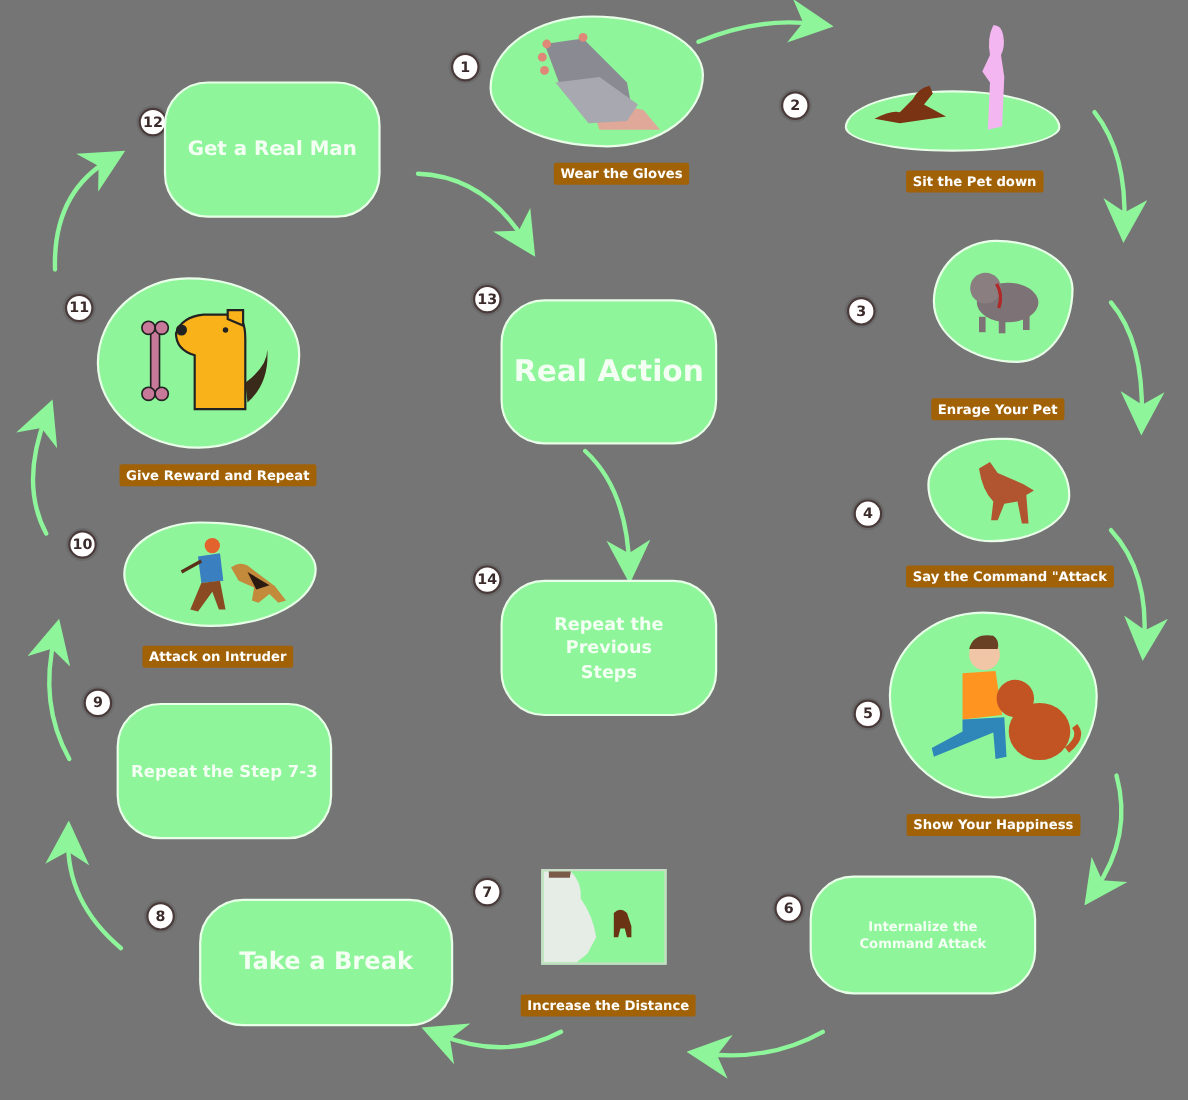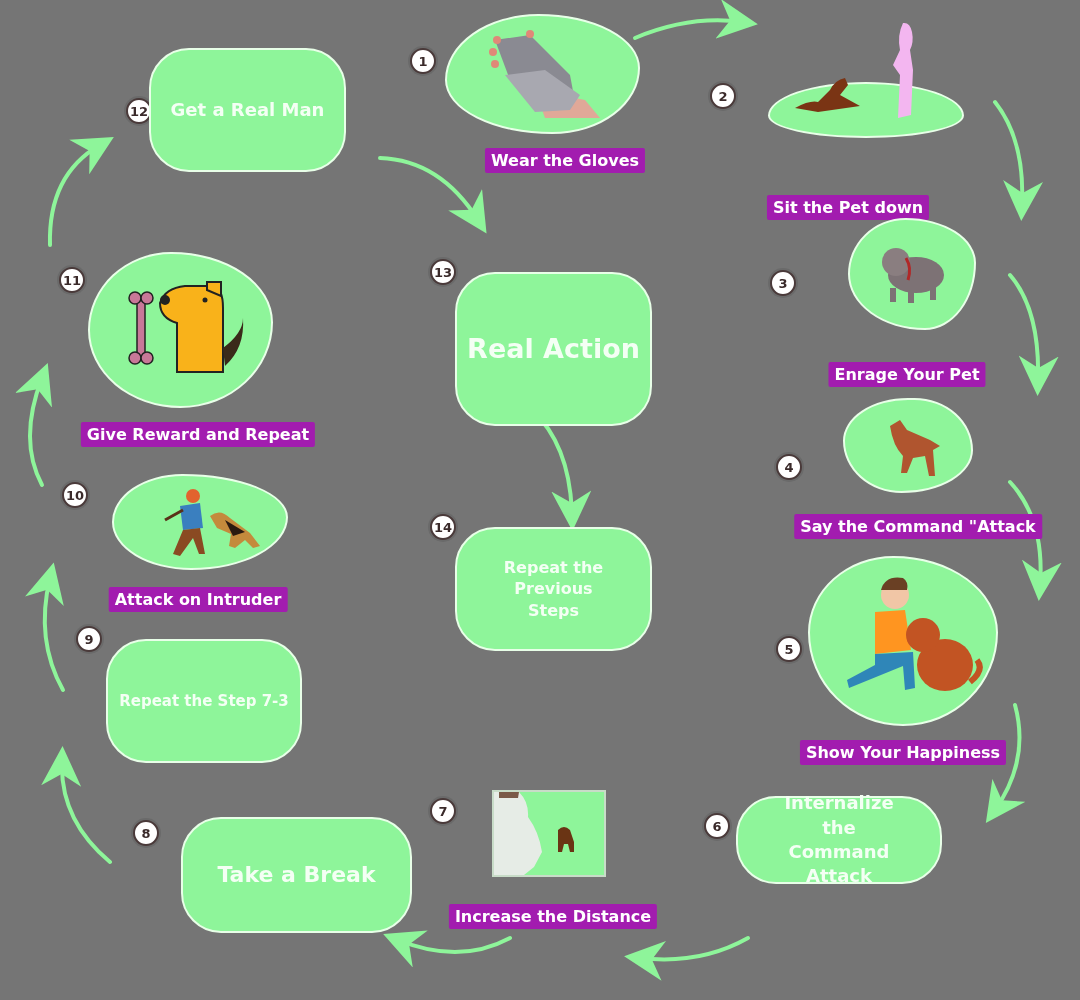--- a/index.html
+++ b/index.html
@@ -35,23 +35,23 @@
       line-height: 1.35;
       padding: 8px;
     }
     .blob {
       position: absolute;
       background: #8ef59a;
       border: 2px solid #e8ffe8;
     }
     .label {
       position: absolute;
-      background: #a21caf;
+      background: #a16207;
       color: #ffffff;
-      font-size: 16px;
+      font-size: 12px;
       font-weight: bold;
       padding: 3px 6px;
       border-radius: 2px;
       white-space: nowrap;
       transform: translateX(-50%);
     }
     .illus { position: absolute; }
   </style>
 </head>
 <body>
@@ -93,21 +93,21 @@
     <circle cx="55" cy="4" r="4" fill="#e08878"></circle>
   </svg>
   <div class="label" style="left:565px;top:148px;">Wear the Gloves</div>
 
   <div class="badge" style="left:710px;top:83px;">2</div>
   <div class="blob" style="left:768px;top:82px;width:196px;height:56px;border-radius:50% 50% 50% 50% / 60% 60% 40% 40%;"></div>
   <svg class="illus" style="left:790px;top:20px;" width="140" height="100" viewBox="0 0 140 100">
     <path d="M5,88 Q20,80 28,82 L40,70 Q45,60 55,58 L58,65 L50,75 L70,86 L28,92 Z" fill="#7a3414"></path>
     <path d="M113,3 Q120,2 122,12 Q124,22 120,30 L123,50 L121,95 L108,98 L110,55 L103,45 L110,30 Q107,15 113,3 Z" fill="#f3b6f0"></path>
   </svg>
-  <div class="label" style="left:848px;top:155px;margin-top:40px;">Sit the Pet down</div>
+  <div class="label" style="left:886px;top:155px;">Sit the Pet down</div>
 
   <div class="badge" style="left:770px;top:270px;">3</div>
   <div class="blob" style="left:848px;top:218px;width:128px;height:112px;border-radius:45% 55% 40% 60% / 50% 40% 60% 50%;"></div>
   <svg class="illus" style="left:878px;top:240px;" width="70" height="65" viewBox="0 0 70 65">
     <ellipse cx="38" cy="35" rx="28" ry="18" fill="#7d7275"></ellipse>
     <circle cx="18" cy="22" r="14" fill="#8a7e80"></circle>
     <path d="M28,18 Q34,28 30,40" stroke="#b02828" stroke-width="3" fill="none"></path>
     <rect x="12" y="48" width="6" height="14" fill="#7d7275"></rect>
     <rect x="30" y="50" width="6" height="13" fill="#7d7275"></rect>
     <rect x="52" y="46" width="6" height="14" fill="#7d7275"></rect>
@@ -128,21 +128,21 @@
     <path d="M36,20 Q40,5 58,8 Q64,12 62,20 Z" fill="#6a4024"></path>
     <path d="M30,42 L60,40 L66,80 L30,84 Z" fill="#ff9520"></path>
     <path d="M30,84 L68,82 L70,118 L60,120 L58,96 L4,118 L2,110 L30,95 Z" fill="#2f86b8"></path>
     <ellipse cx="100" cy="95" rx="28" ry="26" fill="#c25423"></ellipse>
     <circle cx="78" cy="65" r="17" fill="#c25423"></circle>
     <path d="M125,112 Q140,100 132,90" stroke="#c25423" stroke-width="6" fill="none"></path>
   </svg>
   <div class="label" style="left:903px;top:740px;">Show Your Happiness</div>
 
   <div class="badge" style="left:704px;top:813px;">6</div>
-  <div class="card" style="left:736px;top:796px;width:206px;height:88px;font-size:18px;padding:0 42px;">Internalize the Command Attack</div>
+  <div class="card" style="left:736px;top:796px;width:206px;height:108px;font-size:12px;padding:0 42px;">Internalize the Command Attack</div>
 
   <div class="badge" style="left:430px;top:798px;">7</div>
   <div class="blob" style="left:492px;top:790px;width:114px;height:87px;border-radius:0;border:2px solid #c8dcc8;"></div>
   <svg class="illus" style="left:494px;top:792px;" width="110" height="83" viewBox="0 0 110 83">
     <path d="M0,0 L25,0 Q35,10 34,25 Q45,40 48,60 L40,75 L30,83 L0,83 Z" fill="#e6ece6"></path>
     <path d="M5,0 L25,0 L24,6 L5,6 Z" fill="#7a5a48"></path>
     <path d="M64,38 Q70,32 76,38 L80,50 L80,60 L76,60 L74,52 L70,52 L68,60 L64,60 Z" fill="#6a3414"></path>
   </svg>
   <div class="label" style="left:553px;top:904px;">Increase the Distance</div>
 
@@ -176,21 +176,21 @@
     </g>
     <path d="M60,8 L88,8 Q98,10 98,30 L98,94 L52,94 L52,45 Q35,40 35,25 Q40,10 60,8 Z" fill="#f9b21a" stroke="#222" stroke-width="2"></path>
     <path d="M82,4 L96,4 L96,18 L82,12 Z" fill="#f9b21a" stroke="#222" stroke-width="2"></path>
     <circle cx="40" cy="22" r="5" fill="#222"></circle>
     <circle cx="80" cy="22" r="2.5" fill="#222"></circle>
     <path d="M98,70 Q118,55 118,40 Q120,70 100,88" fill="#3a2a1a"></path>
   </svg>
   <div class="label" style="left:198px;top:422px;">Give Reward and Repeat</div>
 
   <div class="badge" style="left:126px;top:60px;margin-top:38px;">12</div>
-  <div class="card" style="left:149px;top:48px;width:197px;height:124px;font-size:18px;">Get a Real Man</div>
+  <div class="card" style="left:149px;top:74px;width:197px;height:124px;font-size:18px;">Get a Real Man</div>
 
   <div class="badge" style="left:430px;top:259px;">13</div>
-  <div class="card" style="left:455px;top:272px;width:197px;height:154px;font-size:27px;">Real Action</div>
+  <div class="card" style="left:455px;top:272px;width:197px;height:132px;font-size:27px;">Real Action</div>
 
   <div class="badge" style="left:430px;top:514px;">14</div>
   <div class="card" style="left:455px;top:527px;width:197px;height:124px;font-size:16px;padding:0 30px;">Repeat the Previous Steps</div>
 
 </div>
 
 </body></html>

